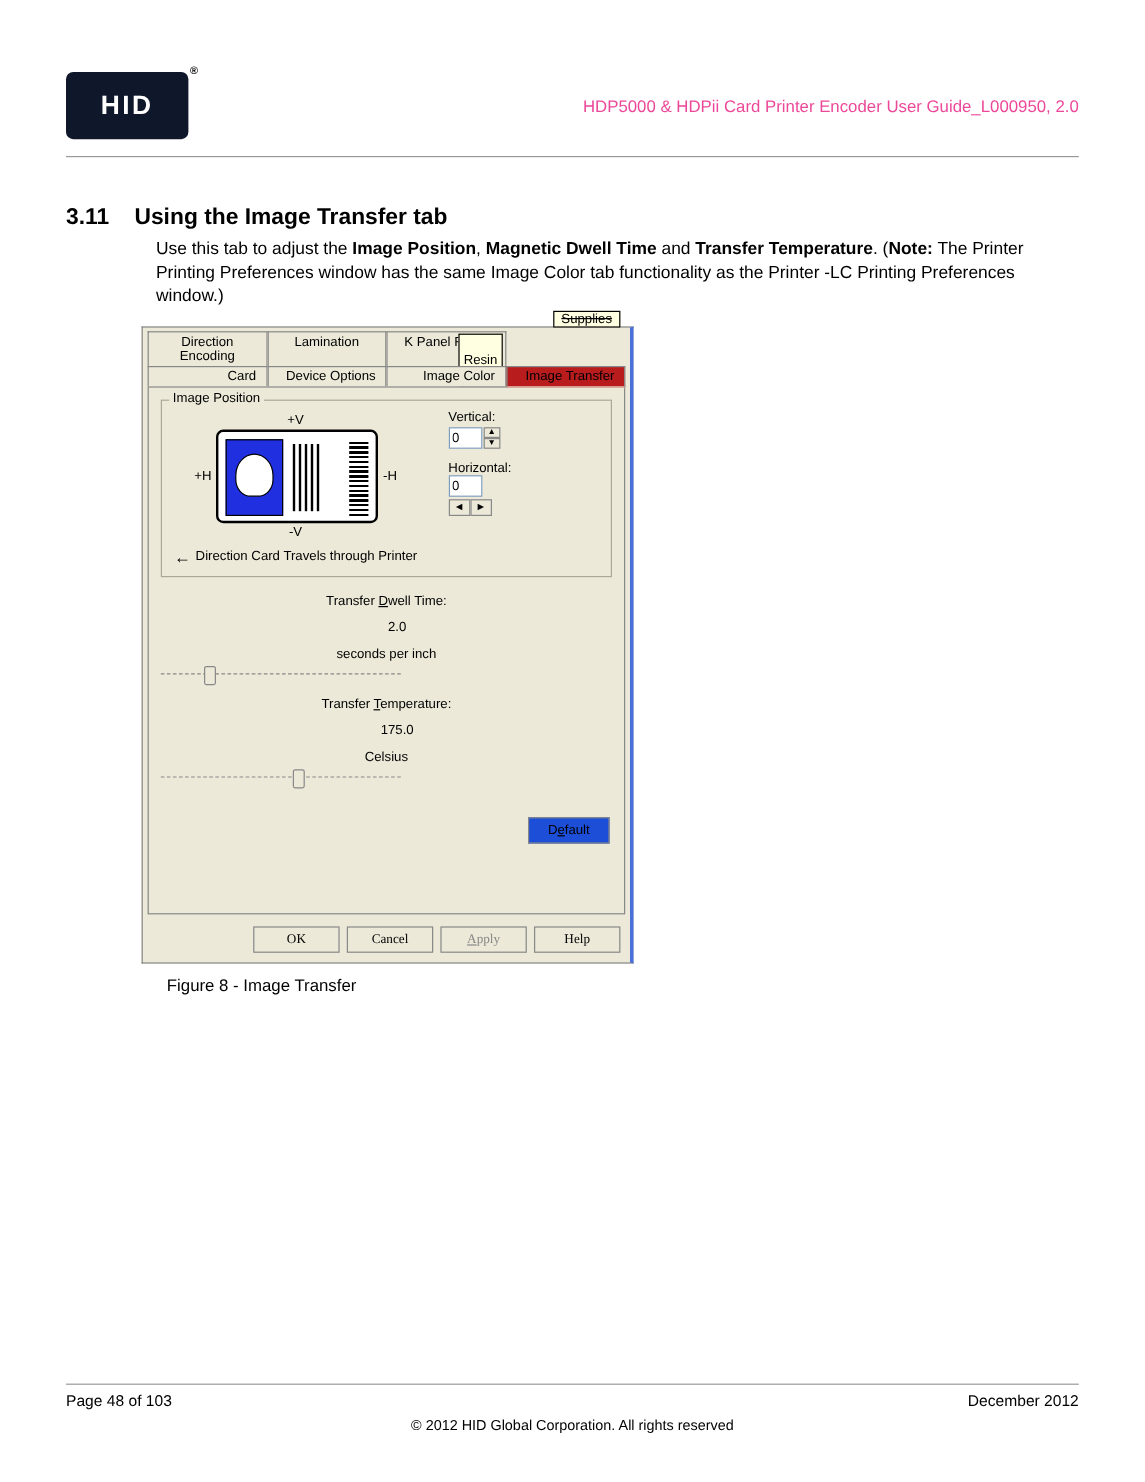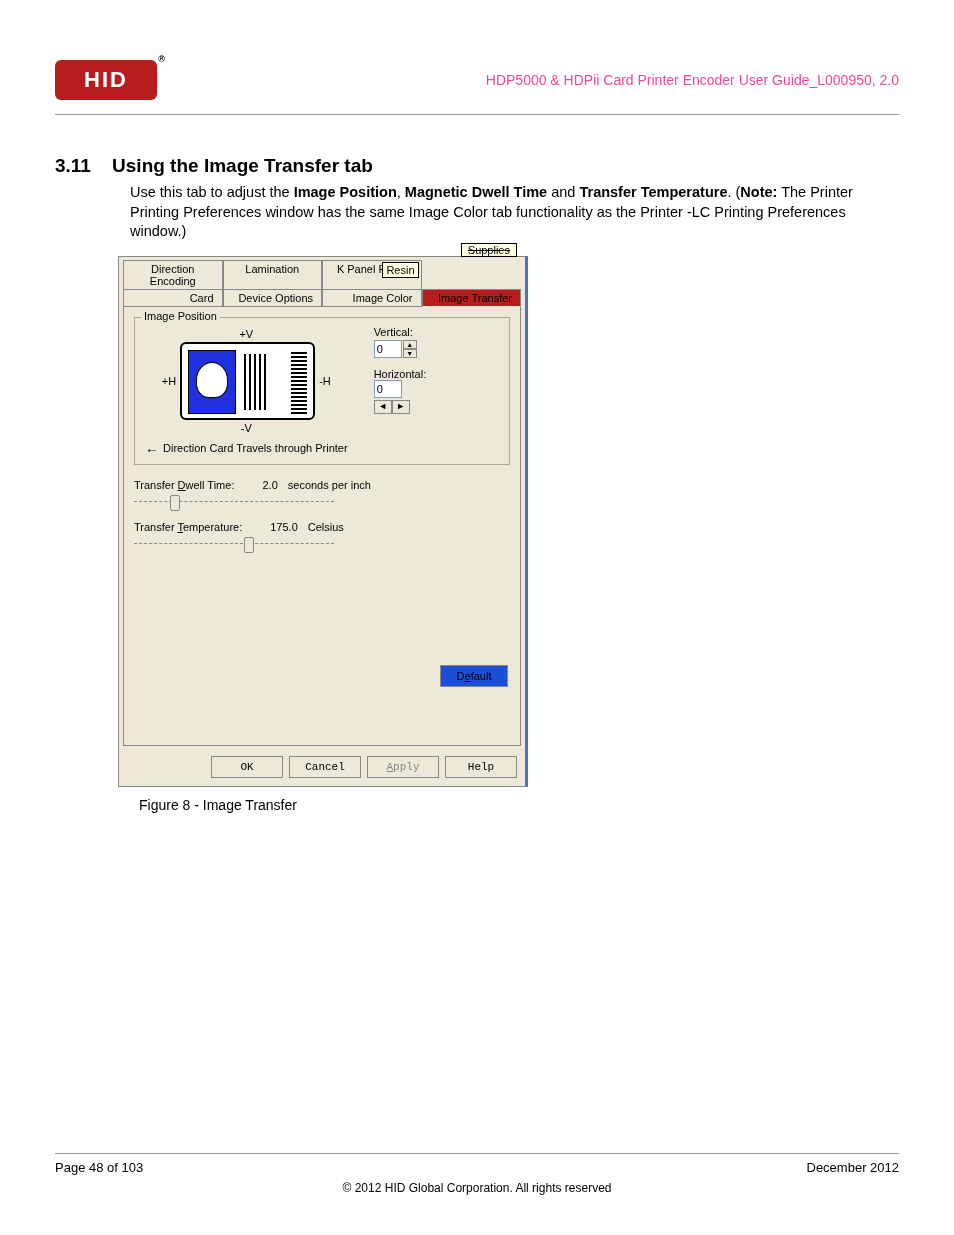--- a/index.html
+++ b/index.html
@@ -21,22 +21,22 @@
   .header {
     display: flex;
     justify-content: space-between;
     align-items: center;
     border-bottom: 1px solid #999;
     padding-bottom: 14px;
     margin-bottom: 28px;
   }
   .logo {
     width: 102px;
-    height: 40px;
-    background: #b91c1c;
+    height: 56px;
+    background: #0f172a;
     color: #fff;
     display: flex;
     align-items: center;
     justify-content: center;
     font-weight: bold;
     font-size: 22px;
     border-radius: 6px;
     letter-spacing: 2px;
     position: relative;
   }
@@ -95,21 +95,21 @@
   }
   .tab-row.top .tab { flex: 1; text-align: center; }
   .tab-row.bottom .tab { flex: 1; text-align: right; }
   .overlay-tip {
     position: absolute;
     top: 1px;
     right: 2px;
     background: #ffffe1;
     border: 1px solid #000;
     font-size: 11px;
-    padding: 1px 3px;
+    padding: 15px 3px;
     white-space: nowrap;
   }
   .overlay-strike {
     position: absolute;
     top: -14px;
     right: 8px;
     background: #ffffe1;
     border: 1px solid #000;
     font-size: 11px;
     padding: 0 6px;
@@ -244,20 +244,21 @@
   }
   .hspin { display: flex; margin-top: 2px; }
   .hspin button { width: 18px; height: 14px; font-size: 9px; }
 
   .slider-row {
     display: flex;
     align-items: center;
     gap: 10px;
     font-size: 11px;
     margin: 4px 0 2px 0;
+    flex-direction: column;
   }
   .slider-track {
     width: 200px;
     height: 18px;
     position: relative;
     margin: 2px 0 10px 0;
   }
   .slider-line {
     position: absolute;
     left: 0; right: 0; top: 8px;
@@ -289,21 +290,21 @@
     gap: 6px;
     padding: 6px 8px 8px 8px;
   }
   .dlg-btn {
     width: 72px;
     height: 22px;
     border: 1px solid #888;
     background: #ece9d8;
     font-size: 11px;
     cursor: pointer;
-    font-family: Liberation Mono, monospace;
+    font-family: Liberation Serif, serif;
   }
   .dlg-btn.disabled { color: #888; }
 
   .caption {
     font-size: 14px;
     font-weight: normal;
     margin: 10px 0 0 84px;
   }
 
   .footer {

